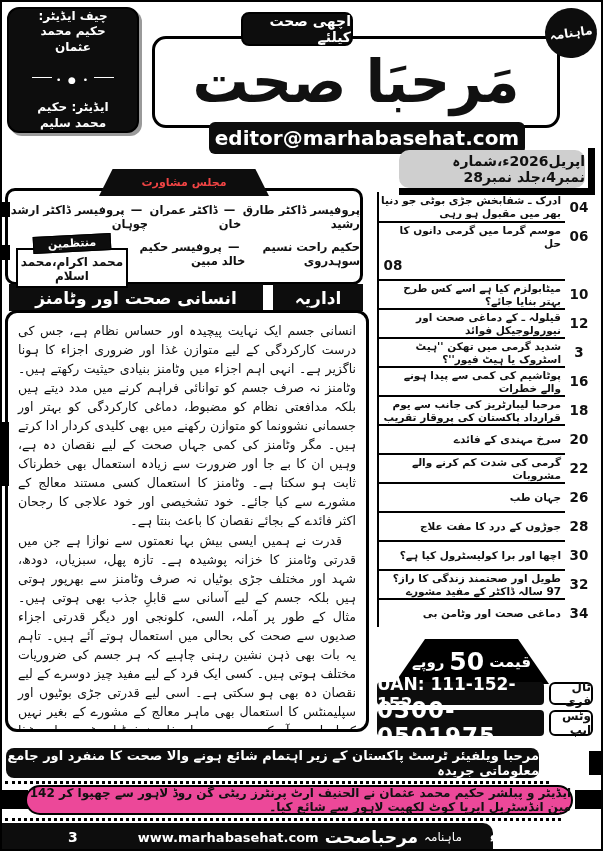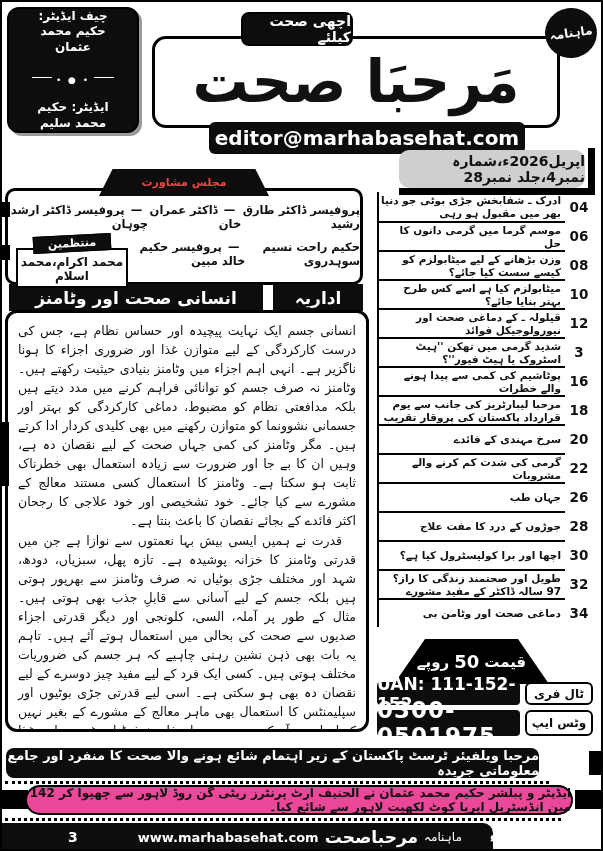--- a/index.html
+++ b/index.html
@@ -70,25 +70,25 @@
     display:flex; align-items:center; justify-content:flex-start; }
   .toc-num{ width:28px; text-align:center; font-size:13.5px; font-weight:bold; direction:ltr; }
 
   
   .price-badge{
     right:52px; top:637px; width:155px; height:45px; background:#000; color:#fff;
     clip-path:polygon(20% 0, 80% 0, 100% 100%, 0 100%);
     display:flex; align-items:center; justify-content:center; gap:5px;
   }
   .price-badge .t{ font-size:15px; font-weight:bold; }
-  .price-badge .amt{ font-size:18px; font-weight:bold; direction:ltr; }
+  .price-badge .amt{ font-size:25px; font-weight:bold; direction:ltr; }
   .phone-row{ right:8px; width:216px; display:flex; gap:5px; align-items:stretch; }
   .phone-row.r1{ top:680px; height:23px; }
   .phone-row.r2{ top:708px; height:26px; }
-  .phone-label{ width:68px; background:#fff; border:2px solid #000; border-radius:6px;
+  .phone-label{ width:44px; background:#fff; border:2px solid #000; border-radius:6px;
     display:flex; align-items:center; justify-content:center; font-size:12px; font-weight:bold; }
   .phone-num{ flex:1; background:#0d0d0d; color:#fff; border-radius:4px;
     display:flex; align-items:center; justify-content:center; direction:ltr; font-weight:bold; }
   .phone-row.r1 .phone-num{ font-size:17px; }
   .phone-row.r2 .phone-num{ font-size:23px; letter-spacing:1px; }
 
   
   .advisory{ left:7px; right:238px; left:auto; width:358px; top:186px; height:97px;
     border:3px solid #000; border-radius:10px; }
   .adv-tab{
@@ -180,21 +180,20 @@
         <div class="toc-title">ادرک ـ شفابخش جڑی بوٹی جو دنیا بھر میں مقبول ہو رہی</div>
         <div class="toc-num">04</div>
       </div>
 
       <div class="toc-row">
         <div class="toc-title">موسم گرما میں گرمی دانوں کا حل</div>
         <div class="toc-num">06</div>
       </div>
 
       <div class="toc-row">
-        <div class="toc-title">وزن بڑھانے کے لیے میٹابولزم کو کیسے سست کیا جائے؟</div>
         <div class="toc-num">08</div>
       </div>
 
       <div class="toc-row">
         <div class="toc-title">میٹابولزم کیا ہے اسے کس طرح بہتر بنایا جائے؟</div>
         <div class="toc-num">10</div>
       </div>
 
       <div class="toc-row">
         <div class="toc-title">قیلولہ ـ کے دماغی صحت اور نیورولوجیکل فوائد</div>

